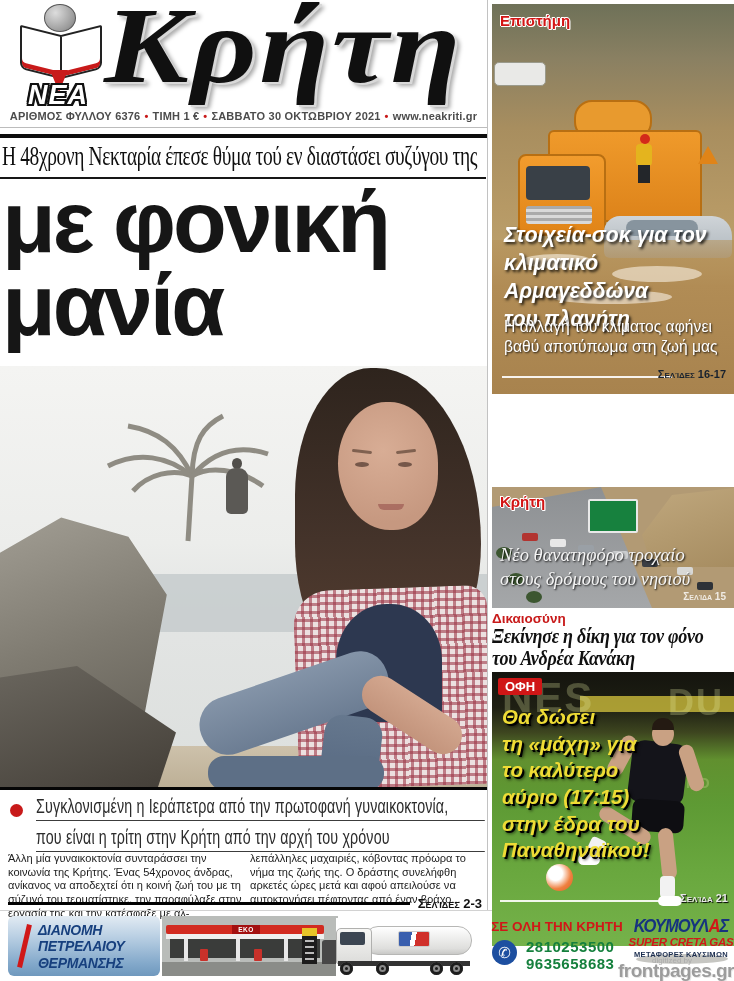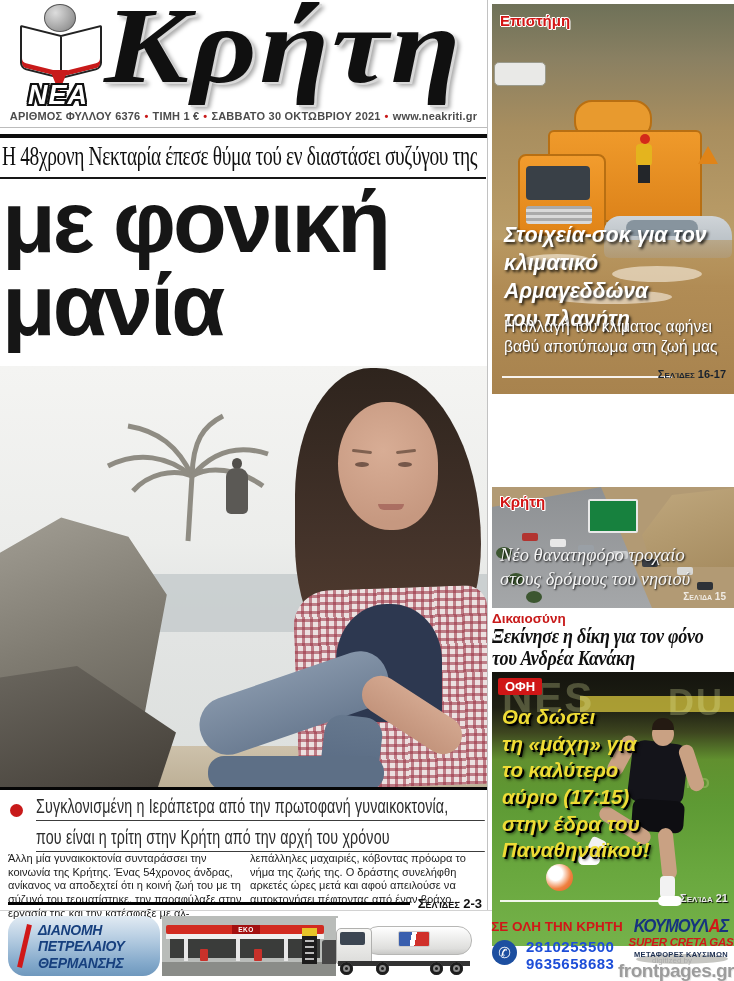--- a/index.html
+++ b/index.html
@@ -160,21 +160,21 @@
   .p-sock-b{left:168px;top:204px;width:15px;height:22px;border-radius:4px;background:#f2f2f2;}
   .p-boot-f{left:86px;top:182px;width:22px;height:11px;border-radius:6px;background:#fff;}
   .p-boot-b{left:166px;top:224px;width:24px;height:10px;border-radius:6px;background:#fff;}
   .ball{left:54px;top:192px;width:27px;height:27px;border-radius:50%;
        background:radial-gradient(circle at 35% 35%,#fff 28%,#ef8040 62%,#d8601f);}
   .ofi-hr{left:8px;top:228px;width:170px;height:2px;background:rgba(255,255,255,.9);}
   .ofi-page{left:0;top:220px;width:236px;text-align:right;font-size:11px;color:#e9e9e9;
        font-variant:small-caps;font-weight:bold;text-shadow:1px 1px 1px #000;}
 
   
-  .ad-heat{left:8px;top:916px;width:152px;height:60px;border-radius:17px;
+  .ad-heat{left:8px;top:916px;width:152px;height:60px;border-radius:6px;
        background:linear-gradient(180deg,#e2ebf3 0%,#b9cfe3 35%,#82a8ca 80%,#6f98bd 100%);}
   .heat-stripe{left:14px;top:8px;width:5px;height:44px;background:#d01818;transform:rotate(13deg);}
   .heat-text{left:30px;top:6px;font-size:14px;font-weight:bold;font-style:italic;color:#17407e;
        line-height:1.17;letter-spacing:-.3px;}
   .ad-station{left:162px;top:916px;width:176px;height:60px;overflow:hidden;background:#b9bcb9;}
   .shop{left:8px;top:20px;width:150px;height:22px;background:#3a3c3a;}
   .fascia{left:4px;top:9px;width:158px;height:9px;background:#d22b20;border-radius:2px;}
   .canopy{left:4px;top:18px;width:158px;height:5px;background:#efefef;}
   .eko-chip{left:70px;top:9px;width:28px;height:9px;background:#a31010;color:#fff;font-size:6.5px;
        font-weight:bold;text-align:center;line-height:9px;letter-spacing:.5px;}
@@ -194,21 +194,21 @@
   .tk-cab{left:0;top:10px;width:34px;height:34px;border-radius:5px 4px 2px 2px;border:1px solid #b0b0ae;
        background:linear-gradient(180deg,#f7f7f5,#dcdcda);}
   .tk-win{left:4px;top:14px;width:25px;height:13px;border-radius:2px;background:#3c4652;}
   .tk-chassis{left:2px;top:43px;width:132px;height:5px;background:#333;}
   .wheel{position:absolute;top:44px;width:13px;height:13px;border-radius:50%;background:#1d1d1d;
        box-shadow:inset 0 0 0 3px #1d1d1d,inset 0 0 0 5px #8a8a8a;}
   .ad-right{left:470px;top:916px;width:264px;height:64px;}
   .coverage{left:12px;top:3px;width:150px;text-align:center;font-size:13.5px;font-weight:bold;color:#d01818;}
   .phone-disc{left:22px;top:24px;width:25px;height:25px;border-radius:50%;background:#1d4fa0;color:#fff;
        font-size:15px;text-align:center;line-height:25px;}
-  .phones{left:56px;top:22px;font-size:15px;font-weight:bold;color:#1d4ed8;line-height:1.15;letter-spacing:.5px;}
+  .phones{left:56px;top:22px;font-size:15px;font-weight:bold;color:#15803d;line-height:1.15;letter-spacing:.5px;}
   .brand{left:158px;top:0;width:106px;text-align:center;}
   .brand-main{font-size:18px;font-weight:bold;font-style:italic;color:#16337f;letter-spacing:-1px;
        transform:scaleX(.92);transform-origin:center top;}
   .brand-main .acc{color:#d01818;}
   .brand-sub{font-size:11.5px;font-weight:bold;font-style:italic;color:#d01818;letter-spacing:-.3px;margin-top:-1px;}
   .island{left:8px;top:38px;width:92px;height:10px;border-radius:50%;background:#c6c6c2;transform:skewX(-20deg);}
   .brand-sub2{position:relative;font-size:7.5px;font-weight:bold;color:#1b2d4f;letter-spacing:.3px;margin-top:2px;}
   .wm1{left:140px;top:40px;width:124px;text-align:center;font-size:8px;color:#ababab;}
   .wm2{left:120px;top:44px;width:144px;text-align:right;font-size:19px;font-weight:bold;color:#9c9c9c;
        letter-spacing:-.5px;text-shadow:1px 1px 0 #e8e8e8;}

